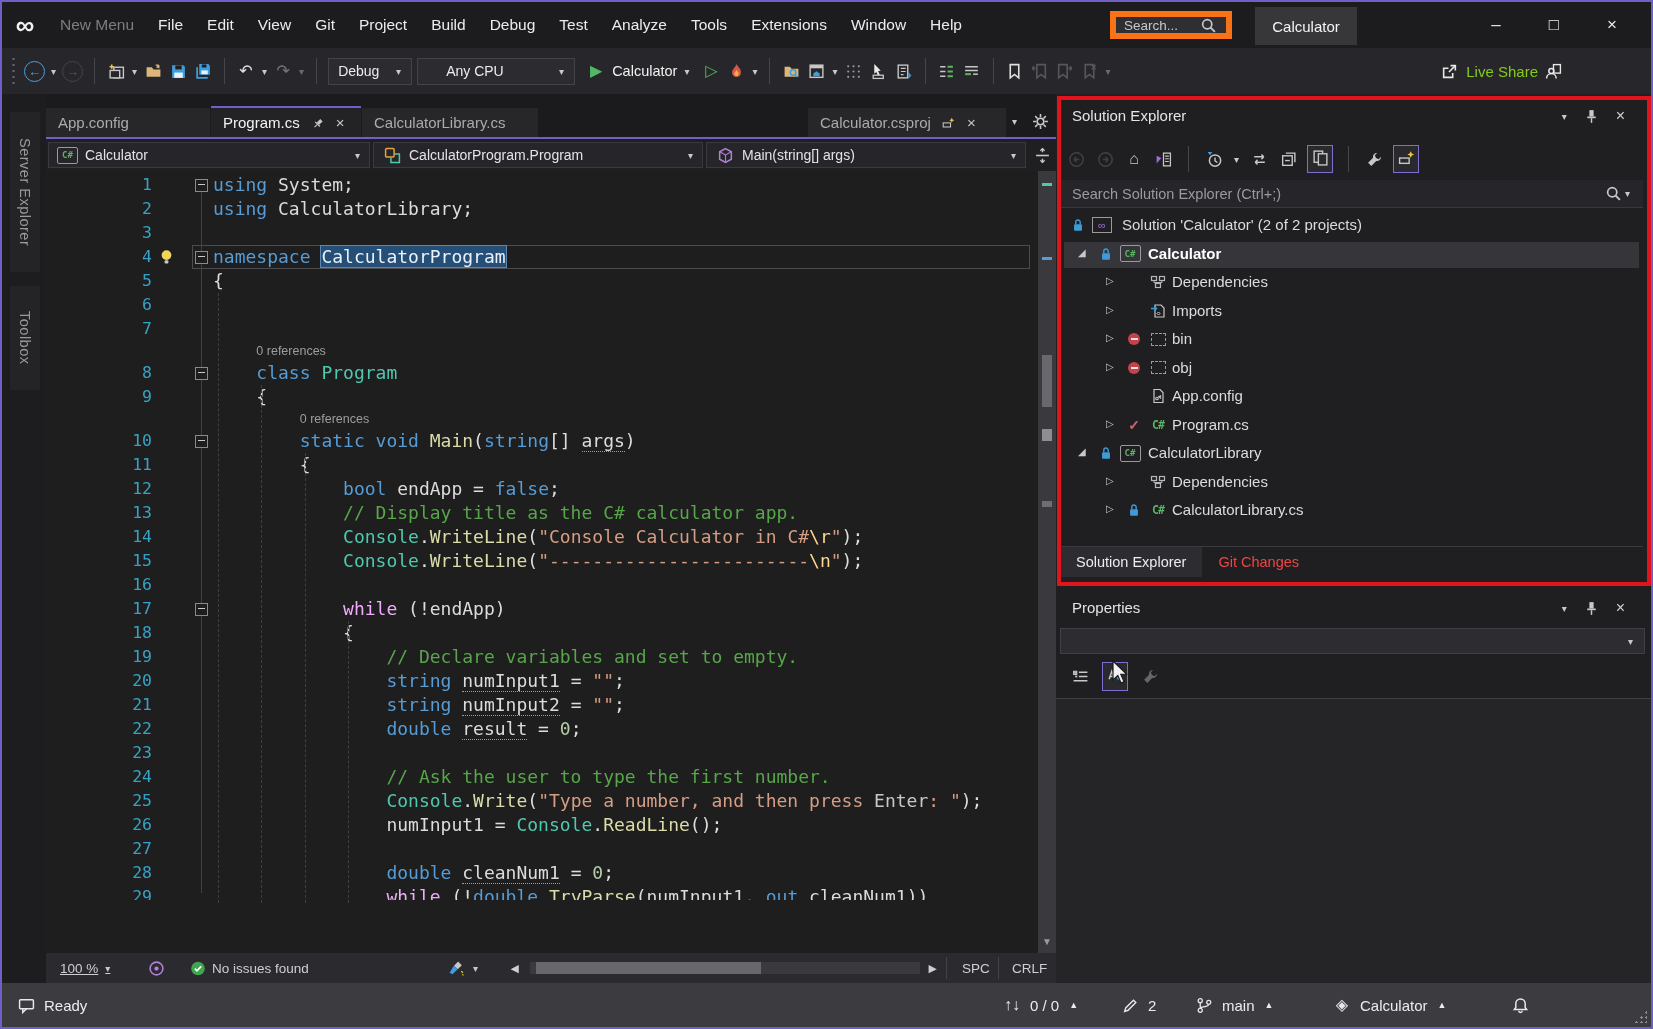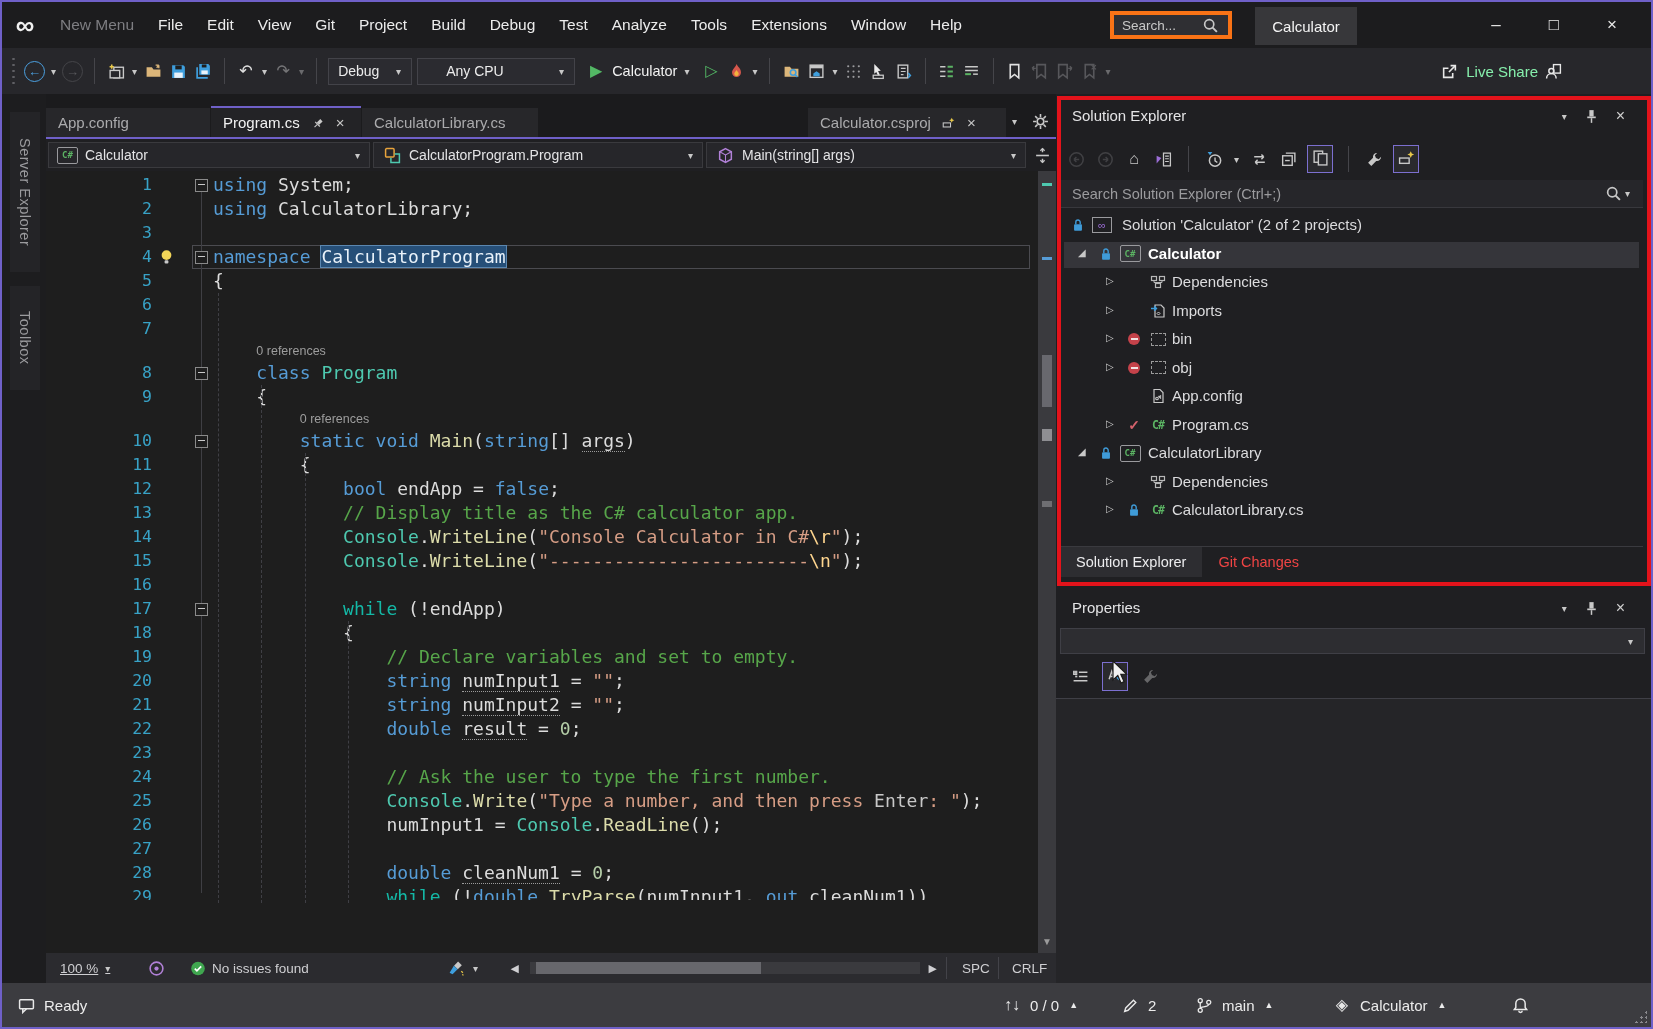--- a/index.html
+++ b/index.html
@@ -6,21 +6,21 @@
   body{width:1653px;height:1029px;position:relative;background:#141416;overflow:hidden;
        font-family:"Liberation Sans",sans-serif;color:#E8E8E8;}
   #win{position:absolute;inset:0;background:#1E1E1E;}
   #winborder{position:absolute;inset:0;border:2px solid #6F60C8;pointer-events:none;z-index:95;}
 
   
   #titlebar{position:absolute;left:2px;top:2px;right:2px;height:46px;background:#1C1C1E;display:flex;align-items:center;}
   #vslogo{width:46px;text-align:center;font-size:26px;color:#F0F0F0;font-weight:bold;}
   #menubar{display:flex;align-items:flex-start;height:100%;}
   .menu-item{padding:0 12px;font-size:15.5px;color:#ECECEC;line-height:46px;cursor:default;}
-  #searchbox{position:absolute;left:1108px;top:9px;width:122px;height:28px;background:#2F2F33;border:4px solid #f97316;
+  #searchbox{position:absolute;left:1108px;top:9px;width:122px;height:28px;background:#2F2F33;border:6px solid #f97316;
              display:flex;align-items:center;padding:0 8px;box-sizing:border-box;}
   #searchbox .ph{flex:1;font-size:13.5px;color:#C8C8C8;}
   #titlechip{position:absolute;left:1253px;top:5px;width:102px;height:38px;background:#37373A;color:#F4F4F4;
              font-size:15px;display:flex;align-items:center;justify-content:center;}
   #wincontrols{position:absolute;right:10px;top:0;height:46px;display:flex;}
   .winbtn{width:58px;height:46px;display:flex;align-items:center;justify-content:center;font-size:17px;color:#E8E8E8;}
 
   
   #toolbar{position:absolute;left:2px;top:48px;right:2px;height:46px;background:#27272B;display:flex;align-items:center;
            padding:0 88px 0 8px;box-sizing:border-box;gap:5px;}
@@ -31,21 +31,21 @@
   .ico svg{width:17px;height:17px;display:block;}
   .txtico{font-size:16px;line-height:1;}
   .circle-ico{border:1.5px solid #4BA0E0;border-radius:50%;width:19px;height:19px;font-size:13px;}
   .circle-ico.dimring{border-color:#6E6E72;}
   .dim{opacity:.42;}
   .caret{font-size:10px;color:#C8C8C8;margin:0 1px;flex:none;}
   .combo{display:flex;align-items:center;height:27px;background:#2B2B30;border:1px solid #434349;box-sizing:border-box;
          padding:0 9px;font-size:14px;color:#ECECEC;flex:none;}
   .combo .caret{margin-left:auto;}
   .rungroup{display:flex;align-items:center;gap:6px;padding:0 6px;flex:none;font-size:14.5px;color:#F2F2F2;}
-  #livesharegrp{display:flex;align-items:center;gap:7px;font-size:15px;color:#86efac;flex:none;}
+  #livesharegrp{display:flex;align-items:center;gap:7px;font-size:15px;color:#84cc16;flex:none;}
   .flexspace{flex:1;}
 
   
   #leftstrip{position:absolute;left:2px;top:94px;width:44px;height:889px;background:#1D1D1F;}
   .vtab{position:absolute;left:8px;width:30px;background:#242427;color:#9B9B9E;font-size:14.5px;
         writing-mode:vertical-rl;display:flex;align-items:center;justify-content:center;letter-spacing:.5px;}
 
   
   #editor{position:absolute;left:46px;top:94px;width:1010px;height:889px;background:#1E1E1E;}
   #tabstrip{position:absolute;left:0;top:0;right:0;height:45px;background:#1B1B1D;border-bottom:2px solid #6F60C8;box-sizing:border-box;}
@@ -69,21 +69,21 @@
   #coderows{position:absolute;left:0;top:2px;right:18px;bottom:0;overflow:hidden;}
   .crow{height:24px;position:relative;}
   .crow.clip{height:15px;overflow:hidden;}
   .lnum{position:absolute;left:0;width:106px;text-align:right;color:#38A2C6;
         font:16.5px/24px "DejaVu Sans Mono",monospace;}
   .ltext{position:absolute;left:167px;top:0;white-space:pre;font:18px/24px "DejaVu Sans Mono",monospace;color:#DCDCDC;}
   .lensrow{height:20px;font:12.5px/20px "Liberation Sans",sans-serif;color:#9D9D9D;}
   .curline{position:absolute;left:146px;right:8px;top:0;bottom:0;border:1px solid #4B4B50;pointer-events:none;}
   .bulb{position:absolute;left:112px;top:3px;width:17px;height:17px;}
   .bulb svg{width:17px;height:17px;}
-  .tk-k{color:#569CD6;} .tk-w{color:#14b8a6;} .tk-t{color:#4EC9B0;} .tk-m{color:#DCDCAA;}
+  .tk-k{color:#569CD6;} .tk-w{color:#f0abfc;} .tk-t{color:#4EC9B0;} .tk-m{color:#DCDCAA;}
   .tk-s{color:#D69D85;} .tk-e{color:#FFD68F;} .tk-c{color:#57A64A;} .tk-n{color:#B5CEA8;}
   .tk-p{color:#DCDCDC;} .tk-sw{color:#C8C8C8;}
   .tk-pu{color:#DCDCDC;border-bottom:1px dotted #9B9B9B;}
   .tk-sel{background:#264F78;box-shadow:0 0 0 1px #5B87B0;color:#E9F2FA;}
 
   #codedeco{position:absolute;left:0;top:2px;right:18px;bottom:0;pointer-events:none;}
   .oline{position:absolute;left:155px;width:1px;background:#3F3F44;}
   .obox{position:absolute;left:149px;width:11px;height:11px;border:1px solid #8A8A8A;background:#1E1E1E;}
   .obox::after{content:"";position:absolute;left:2px;right:2px;top:4px;height:1px;background:#C8C8C8;}
   .iguide{position:absolute;width:0;border-left:1px dashed #3F3F45;}

